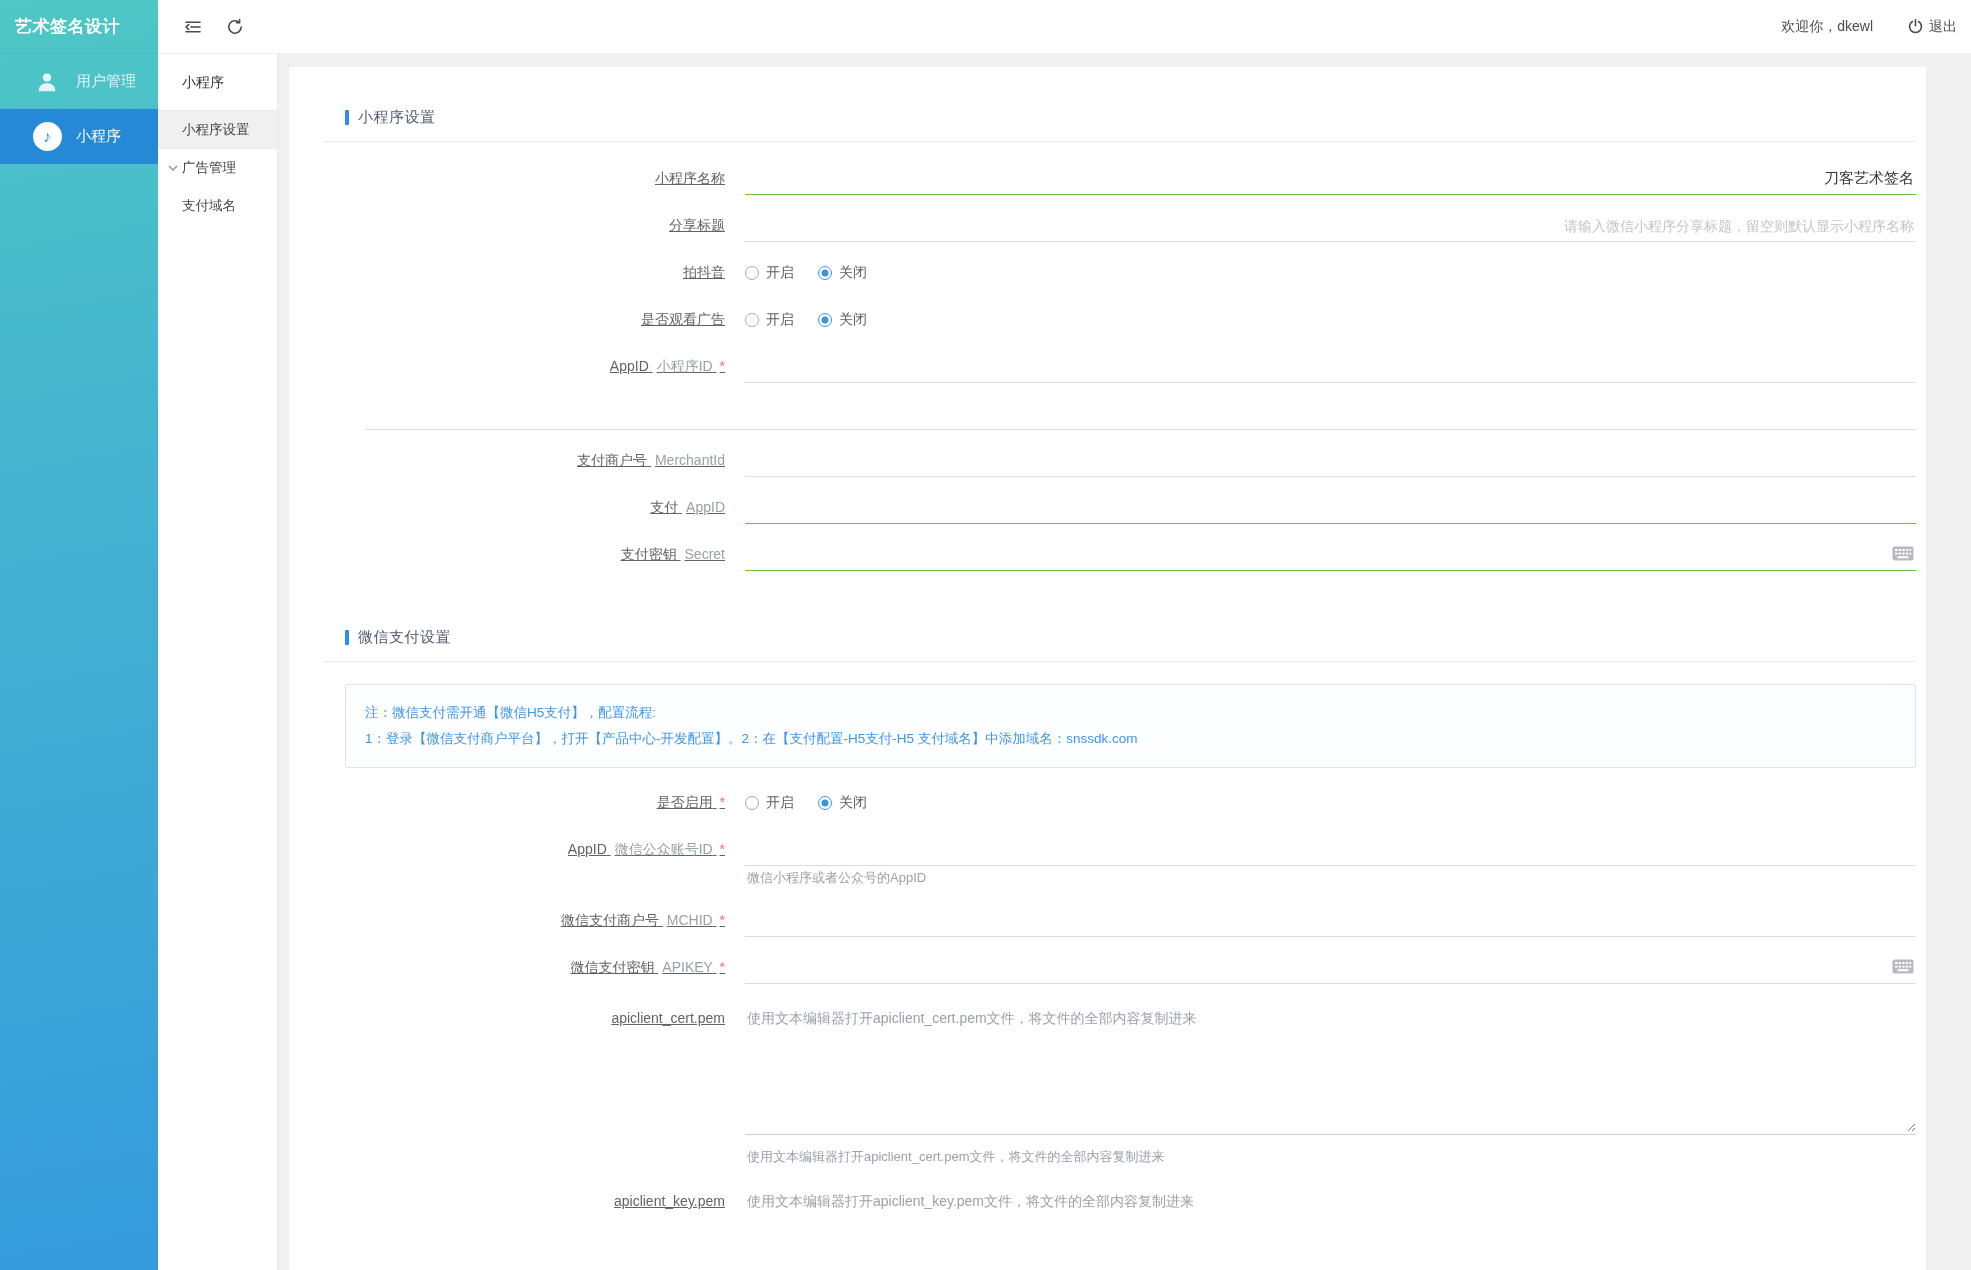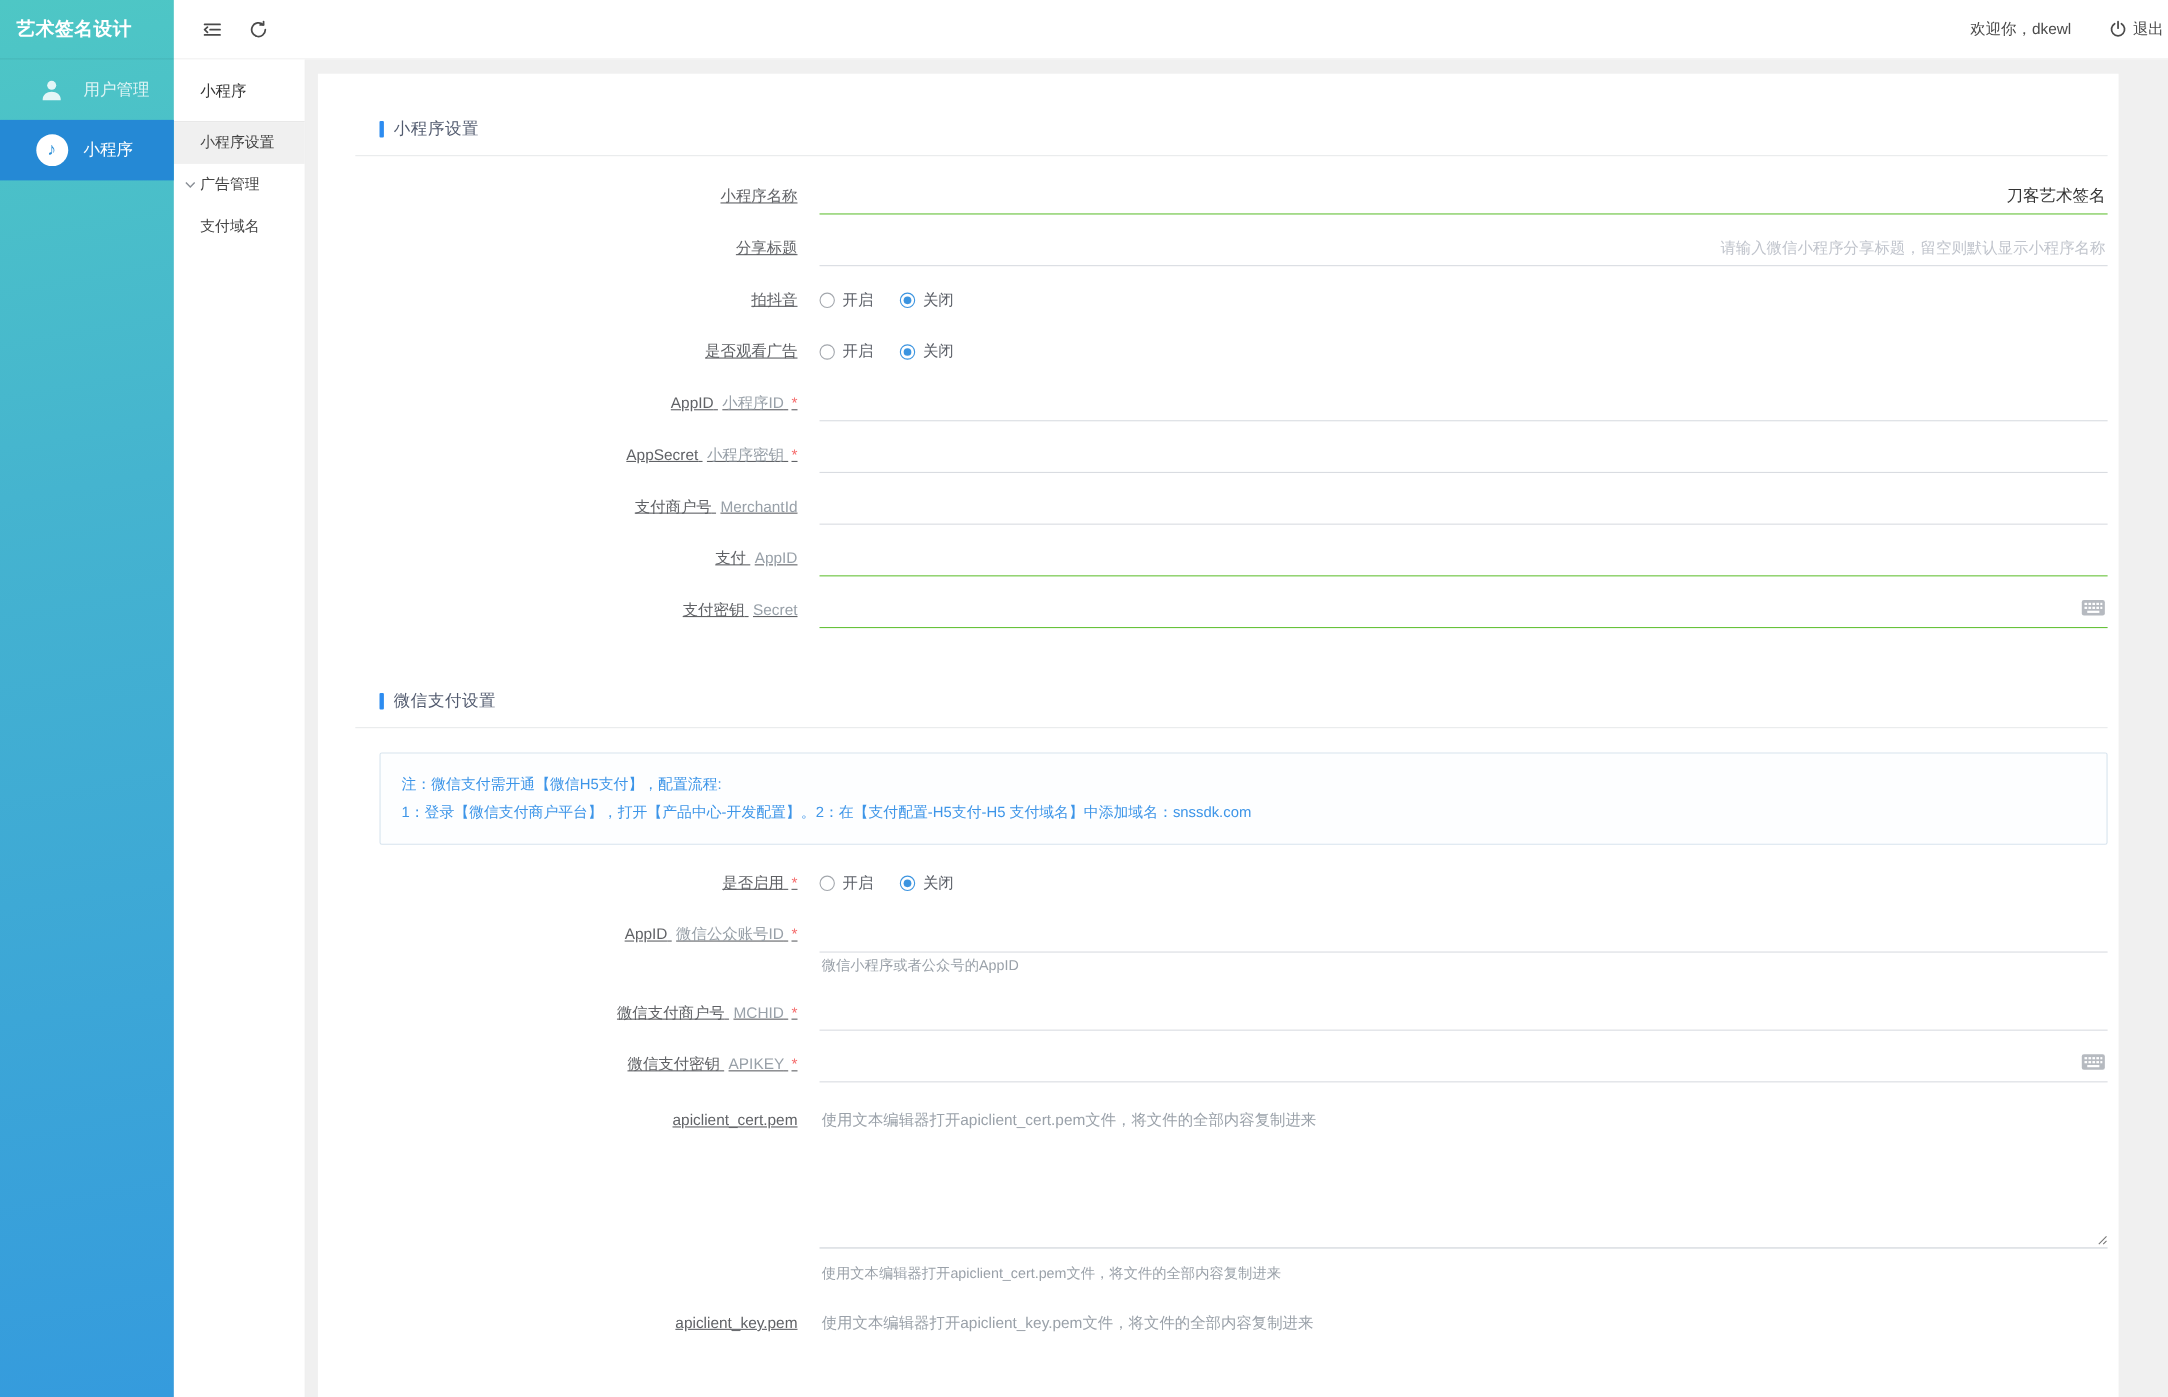--- a/index.html
+++ b/index.html
@@ -28,21 +28,21 @@
   .submenu-item.active { background:#f0f0f0; }
   .submenu-item.with-chevron { padding-left:10px; }
   .submenu-item .chev { margin-right:4px; display:inline-flex; }
 
   
   .topbar { position:absolute; left:158px; top:0; right:0; height:54px; background:#fff;
     border-bottom:1px solid #f0f0f0; display:flex; align-items:center; z-index:3; }
   .tb-ico { width:26px; height:26px; display:flex; align-items:center; justify-content:center;
     cursor:pointer; margin-left:22px; }
   .tb-ico:nth-child(2) { margin-left:16px; }
-  .tb-right { margin-left:auto; display:flex; align-items:flex-start; padding-right:4px; }
+  .tb-right { margin-left:auto; display:flex; align-items:flex-start; padding-right:14px; }
   .welcome { font-size:14px; color:#4a4a4a; margin-right:34px; }
   .logout { display:flex; align-items:center; font-size:14px; color:#4a4a4a; cursor:pointer; }
   .logout svg { margin-right:5px; }
 
   
   .content { position:absolute; left:289px; top:67px; width:1637px; height:1203px;
     background:#fff; padding:40px 10px 0 56px; }
 
   .section-head { display:flex; align-items:center; height:20px; }
   .sec-bar { width:4px; height:15px; background:#2d8cf0; border-radius:1px; margin-right:9px; flex:none; }
@@ -215,25 +215,20 @@
         <span class="lmain">AppID</span>
         <span class="lsub">小程序ID</span>
         <span class="star">*</span>
       </div>
       <div class="fctrl">
         <input class="uinput" style="">
       </div>
     </div>
 
     <div class="frow">
-      <div class="flabel">
-        <span class="lmain">AppSecret</span>
-        <span class="lsub">小程序密钥</span>
-        <span class="star">*</span>
-      </div>
       <div class="fctrl">
         <input class="uinput" style="">
       </div>
     </div>
 
     <div class="frow">
       <div class="flabel">
         <span class="lmain">支付商户号</span>
         <span class="lsub">MerchantId</span>
       </div>

